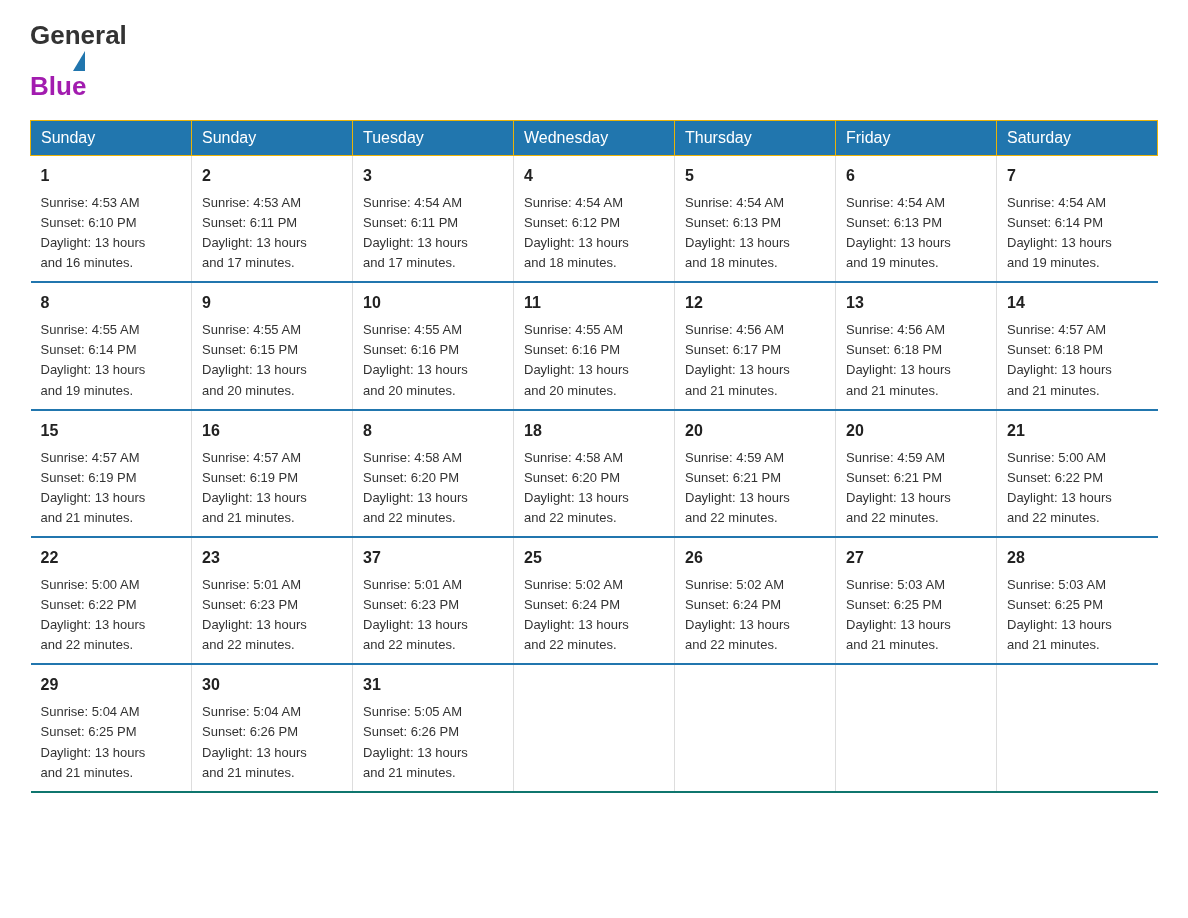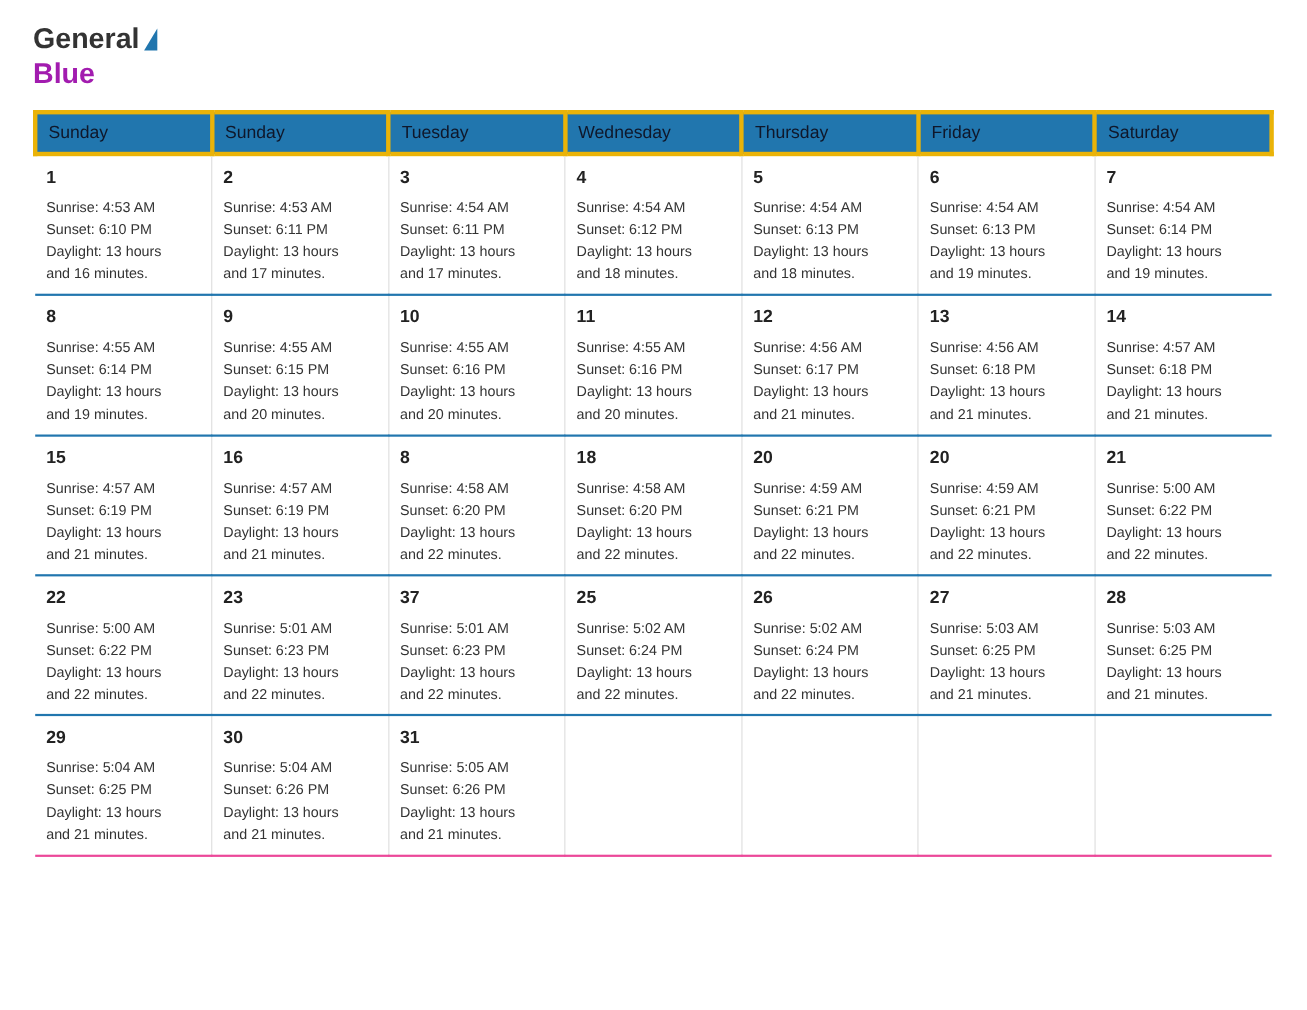--- a/index.html
+++ b/index.html
@@ -35,26 +35,26 @@
       color: #555;
       margin-top: 4px;
     }
     table {
       width: 100%;
       border-collapse: collapse;
       table-layout: fixed;
     }
     thead tr th {
       background: #2176ae;
-      color: #0f172a;
+      color: #ffffff;
       font-size: 16px;
       font-weight: normal;
       padding: 8px 10px;
       text-align: left;
-      border: 4px solid #eab308;
+      border: 1px solid #eab308;
     }
     tbody tr {
       border-bottom: 2px solid #2176ae;
     }
     tbody tr td {
       vertical-align: top;
       padding: 8px 10px;
       font-size: 13px;
       color: #333;
       border-right: 1px solid #ddd;
@@ -69,29 +69,29 @@
       color: #222;
       display: block;
       margin-bottom: 4px;
     }
     .day-info {
       font-size: 13px;
       color: #333;
       margin-top: 36px;
     }
     tbody tr:last-child {
-      border-bottom: 2px solid #ec4899;
+      border-bottom: 2px solid #0f766e;
     }
   </style>
 </head>
 <body>
 
 <div class="header">
   <div class="logo">
-  <div style="display:flex;align-items:center;">
+  <div style="display:flex;align-items:center;flex-direction:column;">
     <span style="font-size:26px;font-weight:bold;color:#333;">General</span>
     <span style="display:inline-block;width:0;height:0;border-left:12px solid transparent;border-bottom:20px solid #2176ae;margin:0 2px 0 4px;vertical-align:middle;"></span>
   </div>
   <div>
     <span style="font-size:26px;font-weight:bold;color:#a21caf;">Blue</span>
   </div>
 </div>
   <div class="title-area">
     <div class="month-title"></div>
     <div class="location"></div>

